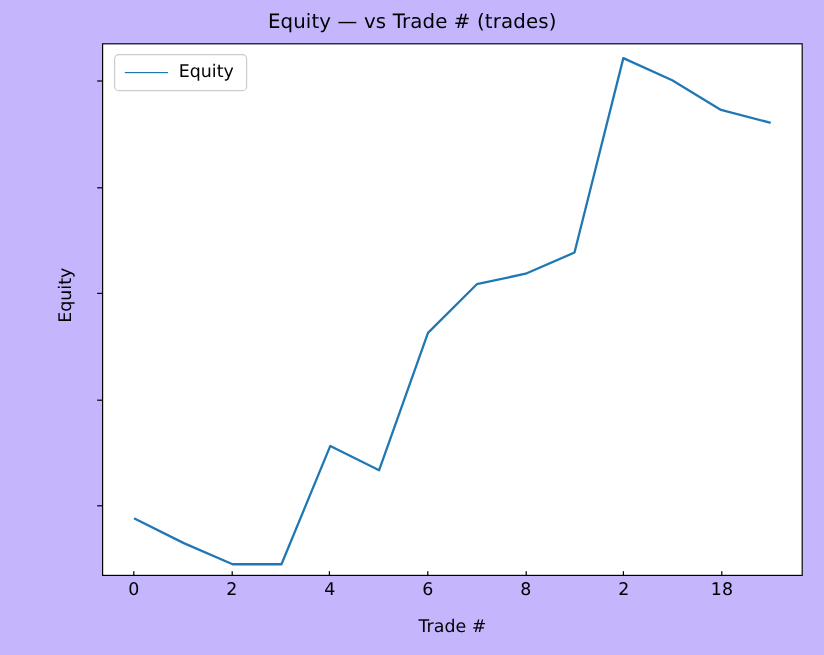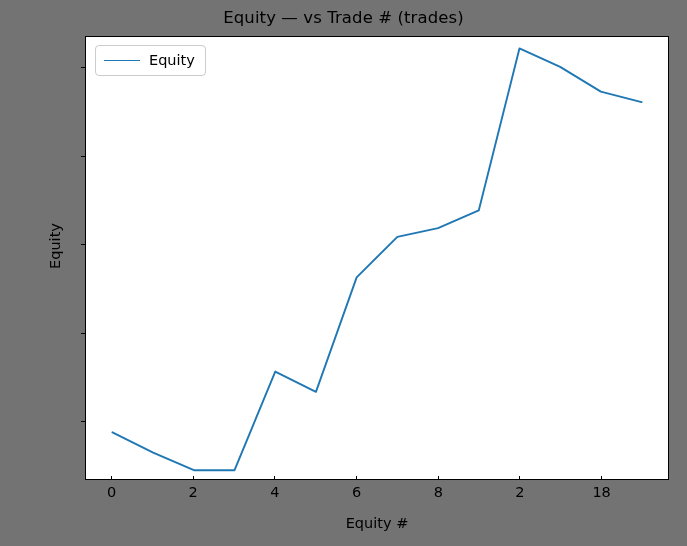--- a/index.html
+++ b/index.html
@@ -11,21 +11,21 @@
     width: 687px;
     height: 546px;
     font-family: "DejaVu Sans", sans-serif;
     color: #000000;
     overflow: hidden;
   }
   #figure {
     position: relative;
     width: 687px;
     height: 546px;
-    background: #737373;
+    background: #c4b5fd;
   }
   #chart-title {
     position: absolute;
     left: 0;
     top: 8px;
     width: 687px;
     text-align: center;
     font-size: 16.5px;
     color: #000000;
     letter-spacing: 0.1px;
@@ -138,21 +138,21 @@
   <div id="chart-title">Equity — vs Trade # (trades)</div>
 
   <div id="plot-area">
     <svg id="plot-svg" viewBox="0 0 584 444" preserveAspectRatio="none">
         <polyline points="26.55,397.12 67.38,417.47 108.22,435.16 149.06,435.16 189.90,336.10 230.74,356.44 271.58,241.46 312.42,200.77 353.26,191.93 394.10,174.24 434.94,11.50 475.78,30.07 516.62,54.84 557.45,65.45" fill="none" stroke="#1f77b4" stroke-width="1.9" stroke-linejoin="round" stroke-linecap="round" vector-effect="non-scaling-stroke"></polyline>
       </svg>
   </div>
 
   <div id="y-axis-label">Equity</div>
 
-  <div id="x-axis-label">Equity #</div>
+  <div id="x-axis-label">Trade #</div>
 
   <div id="y-ticks">
       <div class="ytick" style="top: 421.625px;">
         <span class="tickline"></span>
       </div>
       <div class="ytick" style="top: 333.179px;">
         <span class="tickline"></span>
       </div>
       <div class="ytick" style="top: 244.733px;">
         <span class="tickline"></span>

